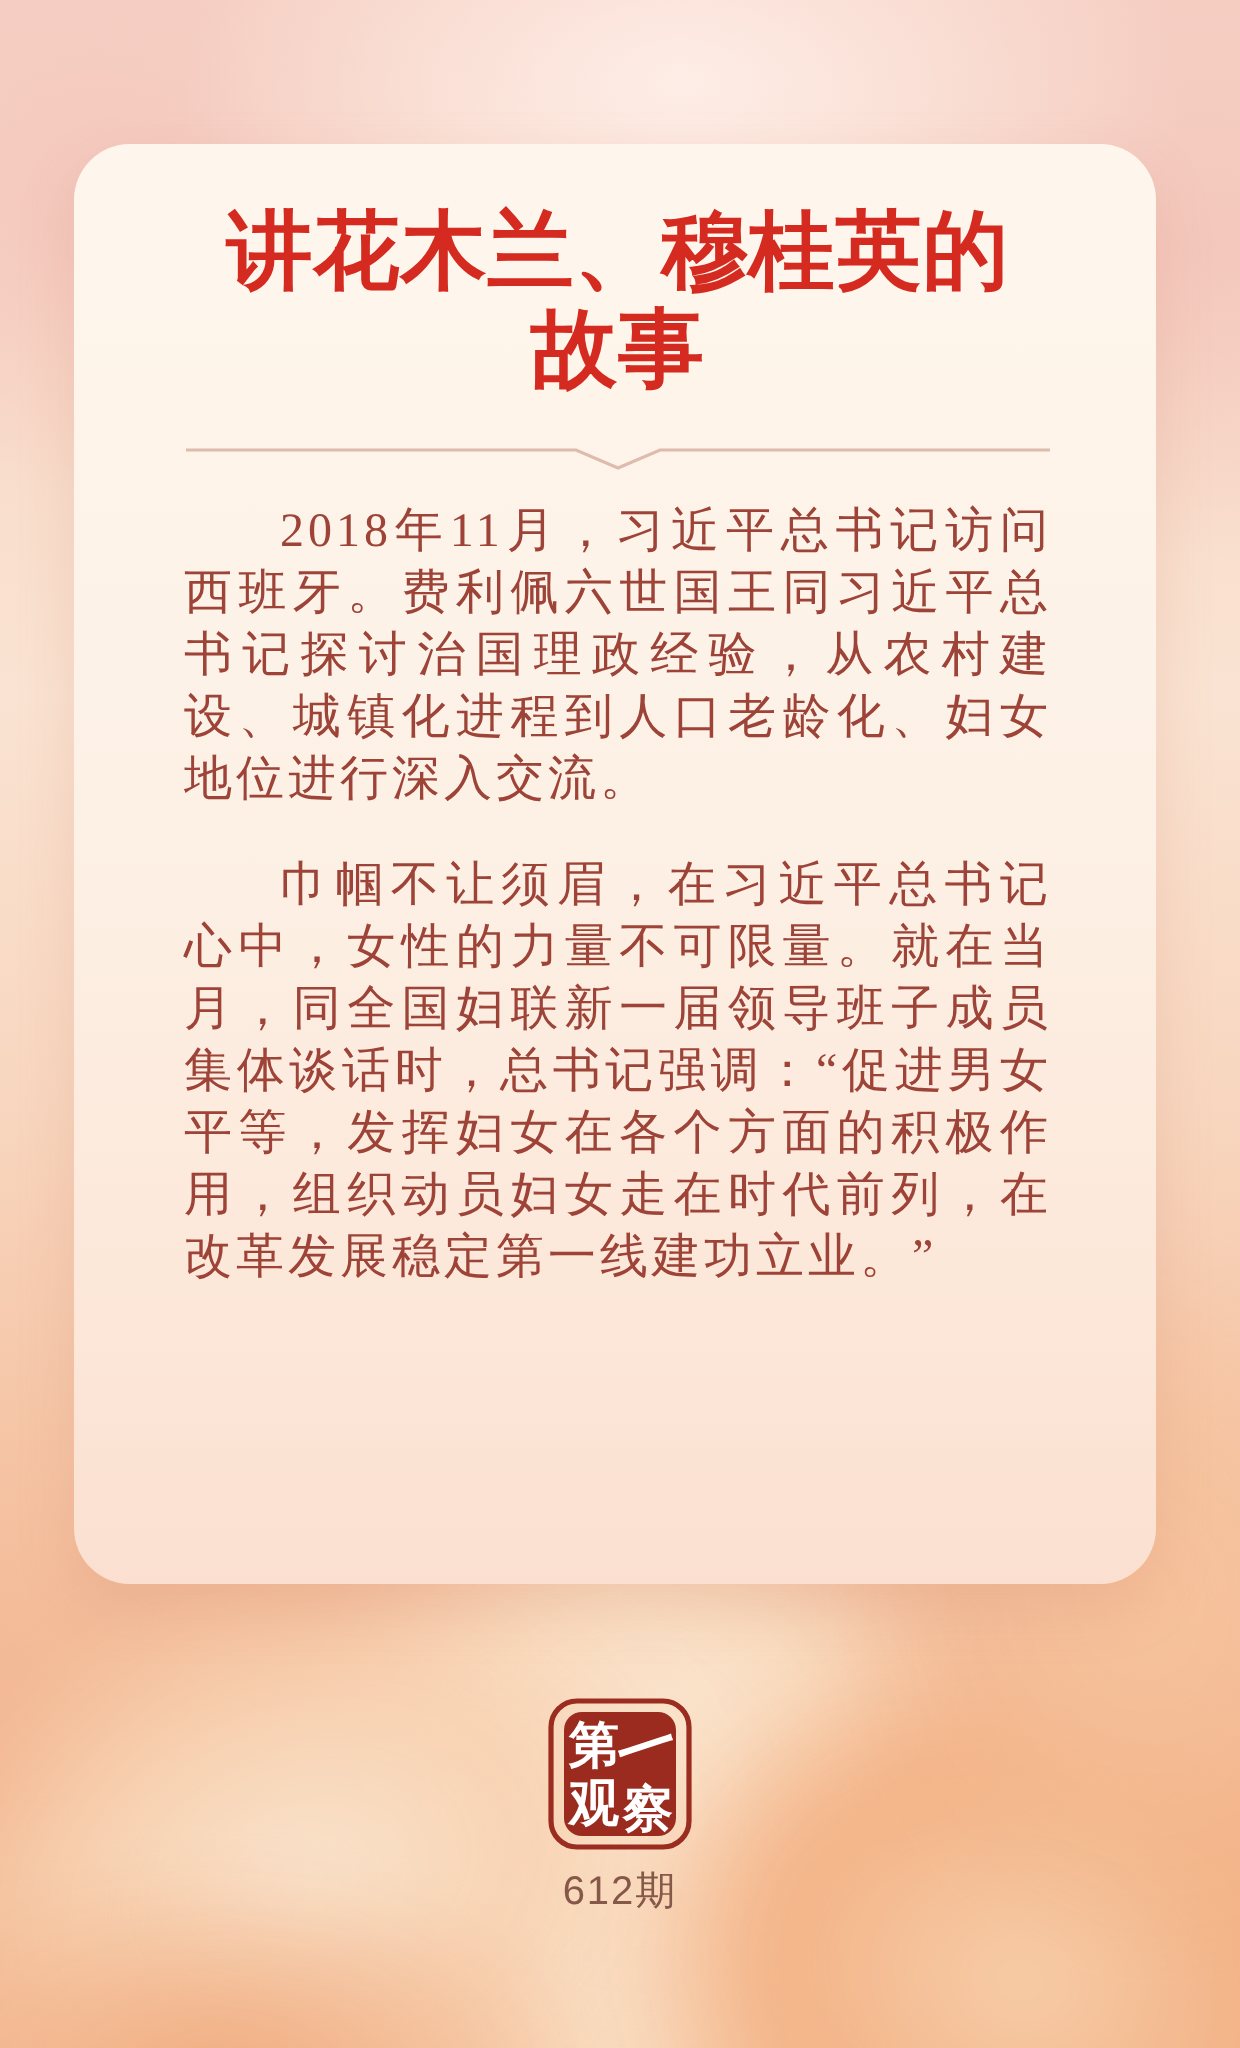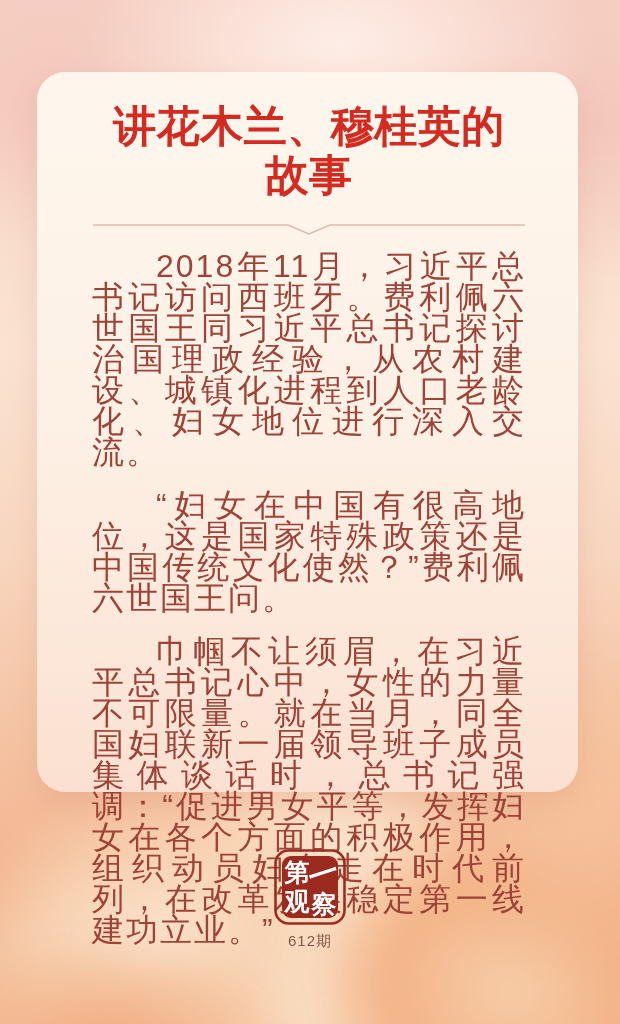--- a/index.html
+++ b/index.html
@@ -47,40 +47,40 @@
     font-size: 43px;
     font-weight: 900;
     letter-spacing: 0.5px;
     color: #d42a20;
     line-height: 1.15;
     font-family: "Liberation Sans", "DejaVu Sans", sans-serif;
   }
   .divider { display: block; margin: 20px auto 14px auto; }
 
   .body-text p {
-    font-family: Liberation Sans, sans-serif;
-    font-size: 32px;
+    font-family: Liberation Serif, serif;
+    font-size: 24px;
     line-height: 31px;
     letter-spacing: 2px;
     color: #9d4337;
     text-align: justify;
     text-indent: 2em;
     margin-bottom: 22px;
   }
 
   
   .seal-wrap {
     position: absolute;
     left: 0; top: 848px;
     width: 620px;
     display: flex; flex-direction: column; align-items: center;
   }
   .issue-label {
     margin-top: 6px;
-    font-size: 15px;
+    font-size: 20px;
     letter-spacing: 1px;
     color: #86584a;
     font-family: "Liberation Sans", "DejaVu Sans", sans-serif;
   }
   .seal-char { font-family: "DejaVu Serif", "Liberation Serif", serif; font-weight: bold; fill: #ffffff; }
 </style>
 </head>
 <body>
 
 <div class="stage">
@@ -93,21 +93,20 @@
 
   <div class="card">
     <h1 class="card-title">讲花木兰、穆桂英的故事</h1>
 
     <svg class="divider" width="434" height="16" viewBox="0 0 434 16">
       <path d="M1 4 H196 L217 13 L238 4 H433" fill="none" stroke="#debbad" stroke-width="1.6" stroke-linejoin="miter"></path>
     </svg>
 
     <div class="body-text">
       <p>2018年11月，习近平总书记访问西班牙。费利佩六世国王同习近平总书记探讨治国理政经验，从农村建设、城镇化进程到人口老龄化、妇女地位进行深入交流。</p>
-      <p>“妇女在中国有很高地位，这是国家特殊政策还是中国传统文化使然？”费利佩六世国王问。</p>
       <p>巾帼不让须眉，在习近平总书记心中，女性的力量不可限量。就在当月，同全国妇联新一届领导班子成员集体谈话时，总书记强调：“促进男女平等，发挥妇女在各个方面的积极作用，组织动员妇女走在时代前列，在改革发展稳定第一线建功立业。”</p>
     </div>
   </div>
 
   <div class="seal-wrap">
     <svg width="74" height="78" viewBox="0 0 74 78">
       <rect x="2.5" y="2.5" width="69" height="73" rx="13" fill="none" stroke="#9b2c20" stroke-width="2.6"></rect>
       <rect x="9" y="8" width="56" height="62" rx="9" fill="#9a2b1e"></rect>
       <text class="seal-char" x="24" y="33" font-size="25" text-anchor="middle">第</text>
       <text class="seal-char" x="51" y="36" font-size="30" text-anchor="middle" transform="rotate(-18 51 28)">一</text>

